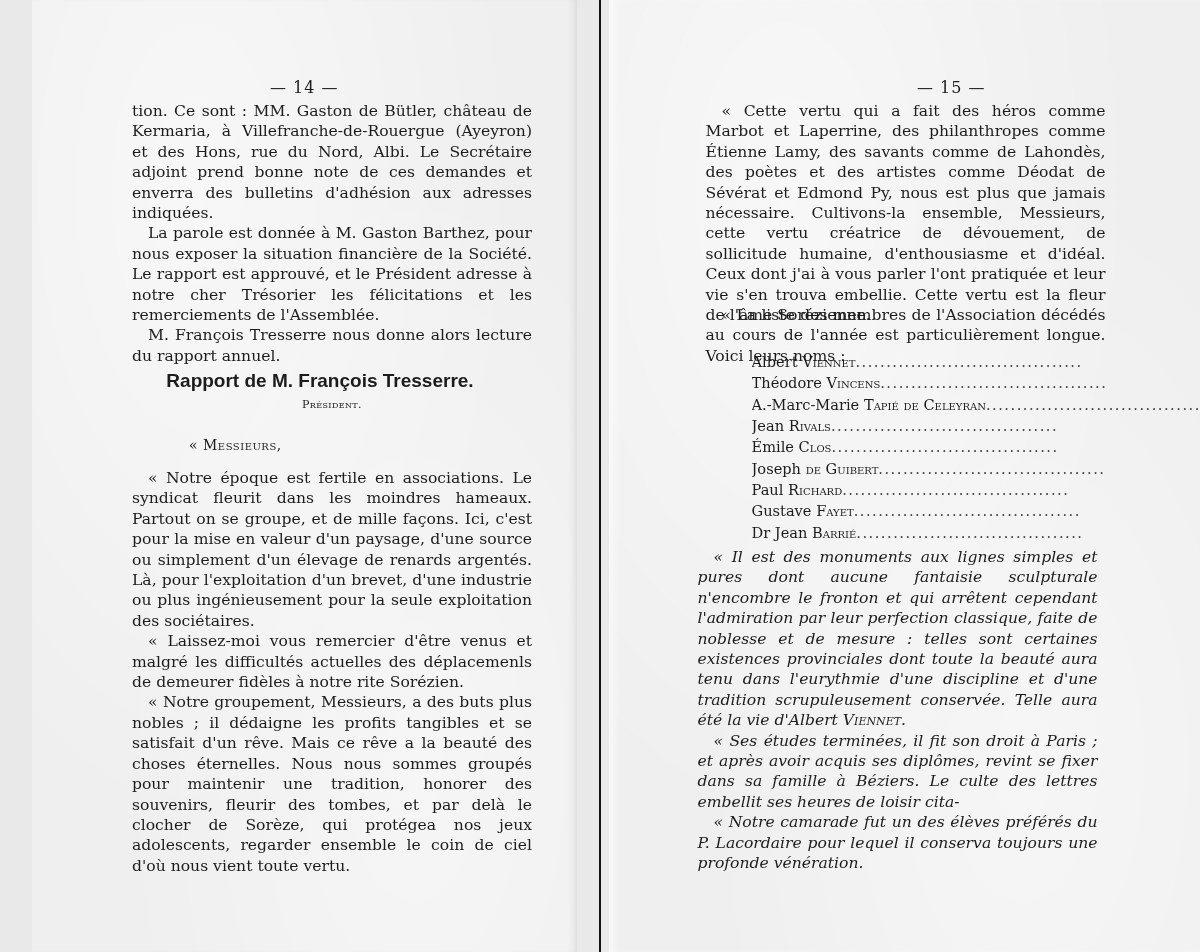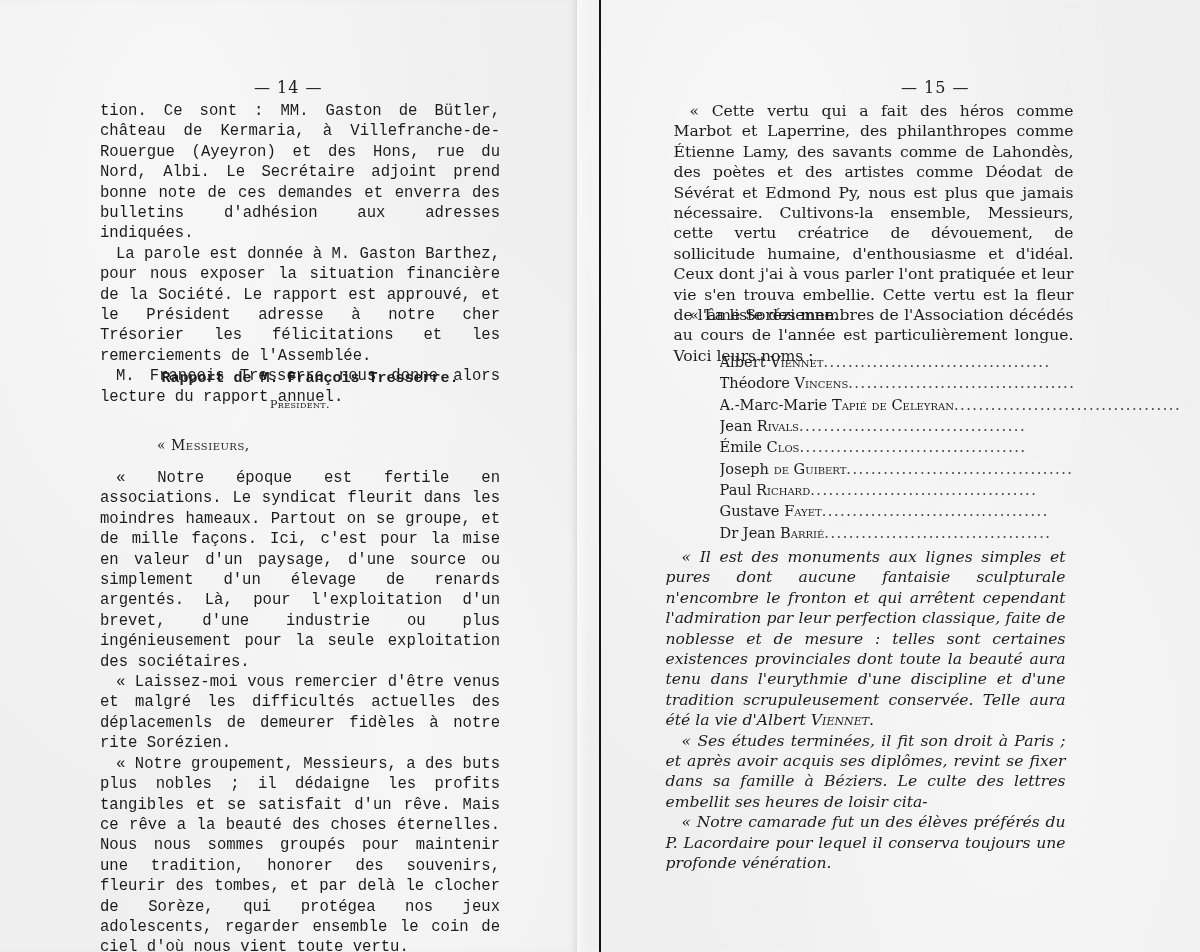--- a/index.html
+++ b/index.html
@@ -10,47 +10,48 @@
     color: #1c1c1c;
     position: relative;
   }
   .spread { position: absolute; inset: 0; display: flex; }
   .page {
     position: relative; height: 952px;
     background: #efefef;
     background-image:
       radial-gradient(ellipse at 30% 20%, rgba(255,255,255,0.55), rgba(255,255,255,0) 60%),
       radial-gradient(ellipse at 70% 80%, rgba(255,255,255,0.45), rgba(255,255,255,0) 55%);
+    margin-left: 32px;
   }
   .page.left { width: 600px; box-shadow: inset -6px 0 10px -6px rgba(0,0,0,0.15); }
   .page.right { width: 600px; box-shadow: inset 10px 0 14px -8px rgba(255,255,255,0.9); padding-left: 47px; }
   .gutter {
     position: absolute; left: 599px; top: 0; width: 2px; height: 952px;
     background: #141414; z-index: 2;
   }
   .folio {
     position: absolute; top: 78px; width: 100%; text-align: center;
     font-size: 16px; letter-spacing: 1px;
   }
   .text-block {
     position: absolute;
     font-size: 15.6px; line-height: 20.4px;
     text-align: justify;
     hyphens: none;
   }
-  .left .text-block { left: 100px; width: 400px; font-family: Liberation Mono, monospace; }
+  .left .text-block { left: 100px; width: 400px; }
   .right .text-block { left: 697px; width: 400px; }
   p { margin: 0; }
   .indent { text-indent: 16px; }
   .sc { font-variant: small-caps; }
   .heading {
-    position: absolute; left: 110px; width: 400px; top: 370px;
+    position: absolute; left: 88px; width: 400px; top: 370px;
     text-align: center;
-    font-family: Liberation Mono, monospace;
-    font-weight: bold; font-size: 15px;
+    font-family: Liberation Sans, sans-serif;
+    font-weight: bold; font-size: 19px;
   }
   .subheading {
     position: absolute; left: 100px; width: 400px; top: 398px;
     text-align: center; font-variant: small-caps; font-size: 11px; letter-spacing: 0.4px;
   }
   .salutation {
     position: absolute; left: 157px; top: 437px; font-size: 14px; font-variant: small-caps; letter-spacing: 0.5px;
   }
   table.obits {
     position: absolute; left: 743px; top: 351px;

